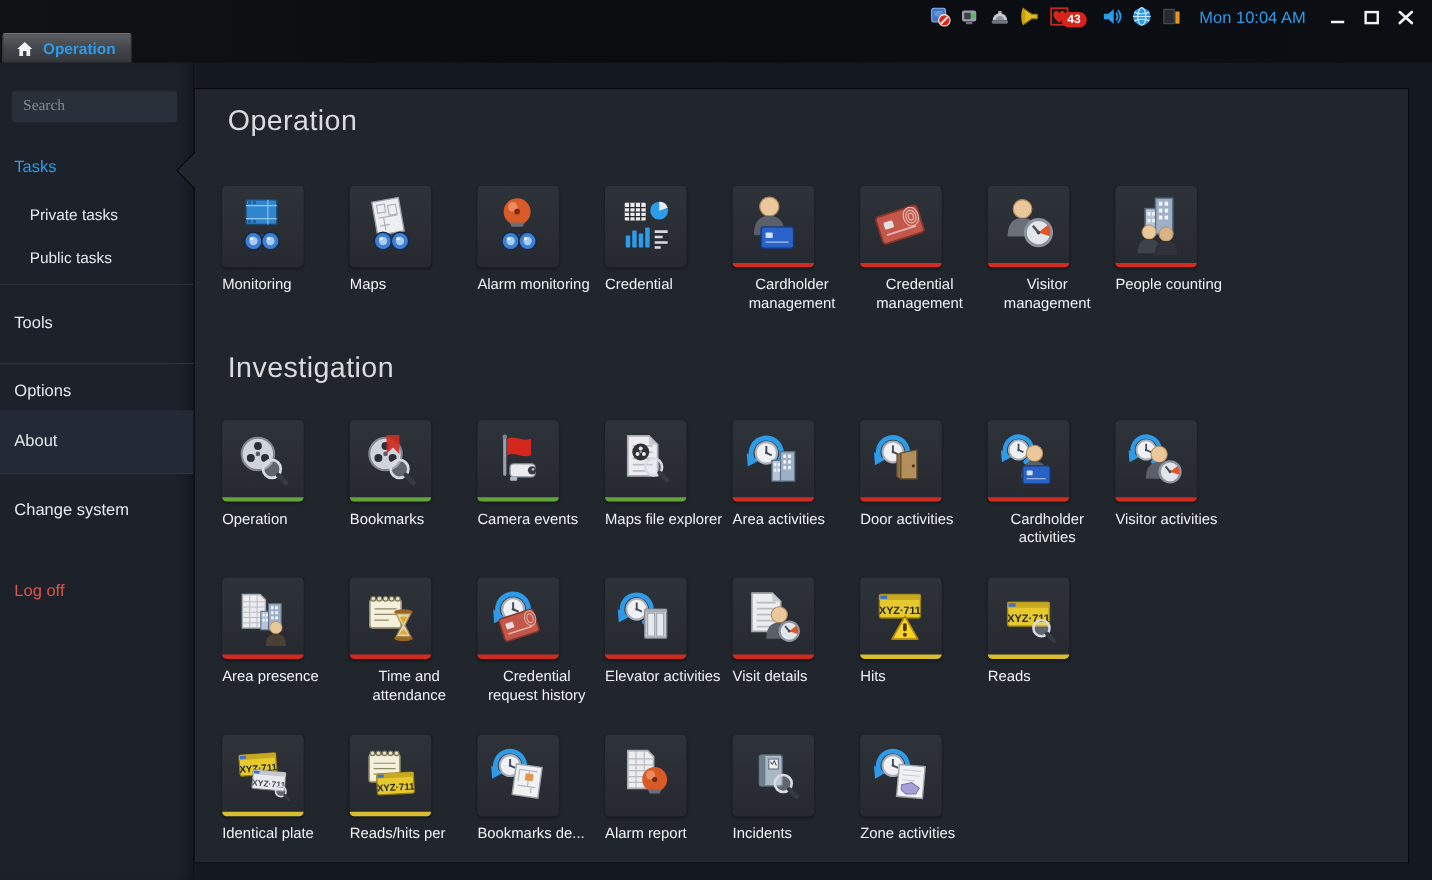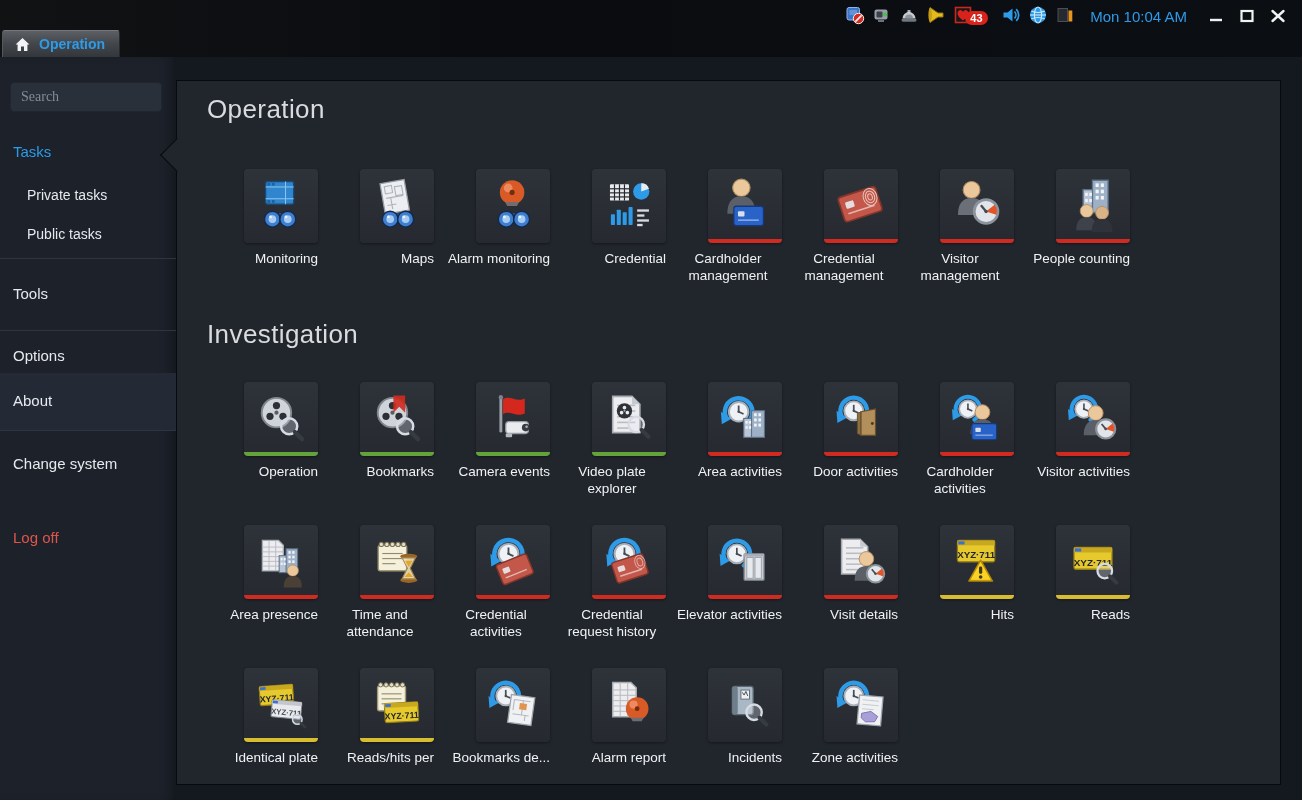--- a/index.html
+++ b/index.html
@@ -42,21 +42,21 @@
   .sb-div{position:absolute;left:0;width:176px;height:1px;background:#2e3440}
   .about-band{position:absolute;left:0;top:316px;width:176px;height:57px;background:#242a35}
   
   .panel{position:absolute;left:176px;top:80px;width:1105px;height:705px;
     background:#21262d;border:1px solid #07090c;box-sizing:border-box}
   .notch{position:absolute;left:-12px;top:62px;width:23px;height:23px;background:#21262d;
     border-left:1px solid #07090c;border-bottom:1px solid #07090c;transform:rotate(45deg)}
   .section-title{position:absolute;left:30px;margin:0;color:#d9dbde;font-size:26px;
     font-weight:400;letter-spacing:.4px;white-space:nowrap}
   .tile-row{position:absolute;left:25px;display:flex}
-  .cell{width:116px;display:flex;flex-direction:column;align-items:flex-end;cursor:pointer;flex:none}
+  .cell{width:116px;display:flex;flex-direction:column;align-items:flex-start;cursor:pointer;flex:none}
   .tile{width:74px;height:74px;border-radius:4px;position:relative;flex:none;
     background:linear-gradient(180deg,#2e3239 0%,#262a30 100%);
     display:flex;align-items:center;justify-content:center;
     box-shadow:0 1px 3px rgba(0,0,0,.4)}
   .ticon{width:58px;height:58px}
   .ticon svg{display:block}
   .uline{position:absolute;left:0;bottom:0;width:100%;height:4px;border-radius:0 0 4px 4px}
   .tlabel{margin-top:7px;max-width:108px;text-align:center;color:#f0f2f4;
     font-size:13.5px;line-height:17px}
 </style>
@@ -477,21 +477,21 @@
                   </g>
                   <circle cx="27" cy="23" r="1.2" fill="#9aa0a8"></circle>
                   <g transform="translate(40,38) scale(1)">
                     <circle r="8.5" fill="rgba(230,236,244,0.30)" stroke="#d6dbe4" stroke-width="2.6"></circle>
                     <line x1="6" y1="6" x2="13.5" y2="13.5" stroke="#363a41" stroke-width="4.6" stroke-linecap="round"></line>
                   </g>
                 </svg>
               </span>
               <div class="uline" style="background: rgb(99, 163, 58);"></div>
             </div>
-            <div class="tlabel">Video plate explorer</div>
+            <div class="tlabel">Maps file explorer</div>
           </div>
           <div class="cell">
             <div class="tile">
               <span class="ticon">
                 <svg width="58" height="58" viewBox="0 0 64 64">
                   <g transform="translate(25,24) scale(0.98)">
                     <path d="M-14,7 A15.5,15.5 0 1 1 8,13.5" fill="none" stroke="#2e9be8" stroke-width="5" stroke-linecap="round"></path>
                     <path d="M-20,0 L-8,8 L-19,14 Z" fill="#2e9be8"></path>
                     <circle r="11" fill="#eef1f5" stroke="#a8afb8" stroke-width="2.2"></circle>
                     <line x1="0" y1="0" x2="0" y2="-7" stroke="#474c54" stroke-width="2"></line>
@@ -679,43 +679,20 @@
               <span class="ticon">
                 <svg width="58" height="58" viewBox="0 0 64 64">
                   <g transform="translate(27,23) scale(1)">
                     <path d="M-14,7 A15.5,15.5 0 1 1 8,13.5" fill="none" stroke="#2e9be8" stroke-width="5" stroke-linecap="round"></path>
                     <path d="M-20,0 L-8,8 L-19,14 Z" fill="#2e9be8"></path>
                     <circle r="11" fill="#eef1f5" stroke="#a8afb8" stroke-width="2.2"></circle>
                     <line x1="0" y1="0" x2="0" y2="-7" stroke="#474c54" stroke-width="2"></line>
                     <line x1="0" y1="0" x2="5.5" y2="2.5" stroke="#474c54" stroke-width="2"></line>
                     <circle r="1.4" fill="#474c54"></circle>
                   </g>
-                  <g transform="translate(34,40) rotate(-22) scale(1.12)">
-                    <rect x="-16" y="-10.5" width="32" height="21" rx="2.5" fill="#c2574a" stroke="#84352a" stroke-width="1.4"></rect>
-                    <rect x="-11.5" y="-5" width="7" height="5.5" rx="1" fill="#e9ecf0" opacity="0.9"></rect>
-                    <line x1="-11.5" y1="4.5" x2="11" y2="4.5" stroke="#ffffff" stroke-width="1.4" opacity="0.55"></line>
-                  </g>
-                </svg>
-              </span>
-              <div class="uline" style="background: rgb(207, 43, 33);"></div>
-            </div>
-            <div class="tlabel">Credential activities</div>
-          </div>
-          <div class="cell">
-            <div class="tile">
-              <span class="ticon">
-                <svg width="58" height="58" viewBox="0 0 64 64">
-                  <g transform="translate(27,23) scale(1)">
-                    <path d="M-14,7 A15.5,15.5 0 1 1 8,13.5" fill="none" stroke="#2e9be8" stroke-width="5" stroke-linecap="round"></path>
-                    <path d="M-20,0 L-8,8 L-19,14 Z" fill="#2e9be8"></path>
-                    <circle r="11" fill="#eef1f5" stroke="#a8afb8" stroke-width="2.2"></circle>
-                    <line x1="0" y1="0" x2="0" y2="-7" stroke="#474c54" stroke-width="2"></line>
-                    <line x1="0" y1="0" x2="5.5" y2="2.5" stroke="#474c54" stroke-width="2"></line>
-                    <circle r="1.4" fill="#474c54"></circle>
-                  </g>
                   <g transform="translate(33,39) rotate(-18) scale(1.12)">
                     <rect x="-16" y="-10.5" width="32" height="21" rx="2.5" fill="#c2574a" stroke="#84352a" stroke-width="1.4"></rect>
                     <rect x="-11.5" y="-5" width="7" height="5.5" rx="1" fill="#e9ecf0" opacity="0.9"></rect>
                     <line x1="-11.5" y1="4.5" x2="11" y2="4.5" stroke="#ffffff" stroke-width="1.4" opacity="0.55"></line>
                   </g>
                   <g transform="translate(44,32) rotate(-18)" fill="none" stroke="#ecd6cf" stroke-width="1" opacity="0.7">
                     <ellipse rx="3" ry="4.5"></ellipse>
                     <ellipse rx="5.5" ry="7.5"></ellipse>
                   </g>
                 </svg>

